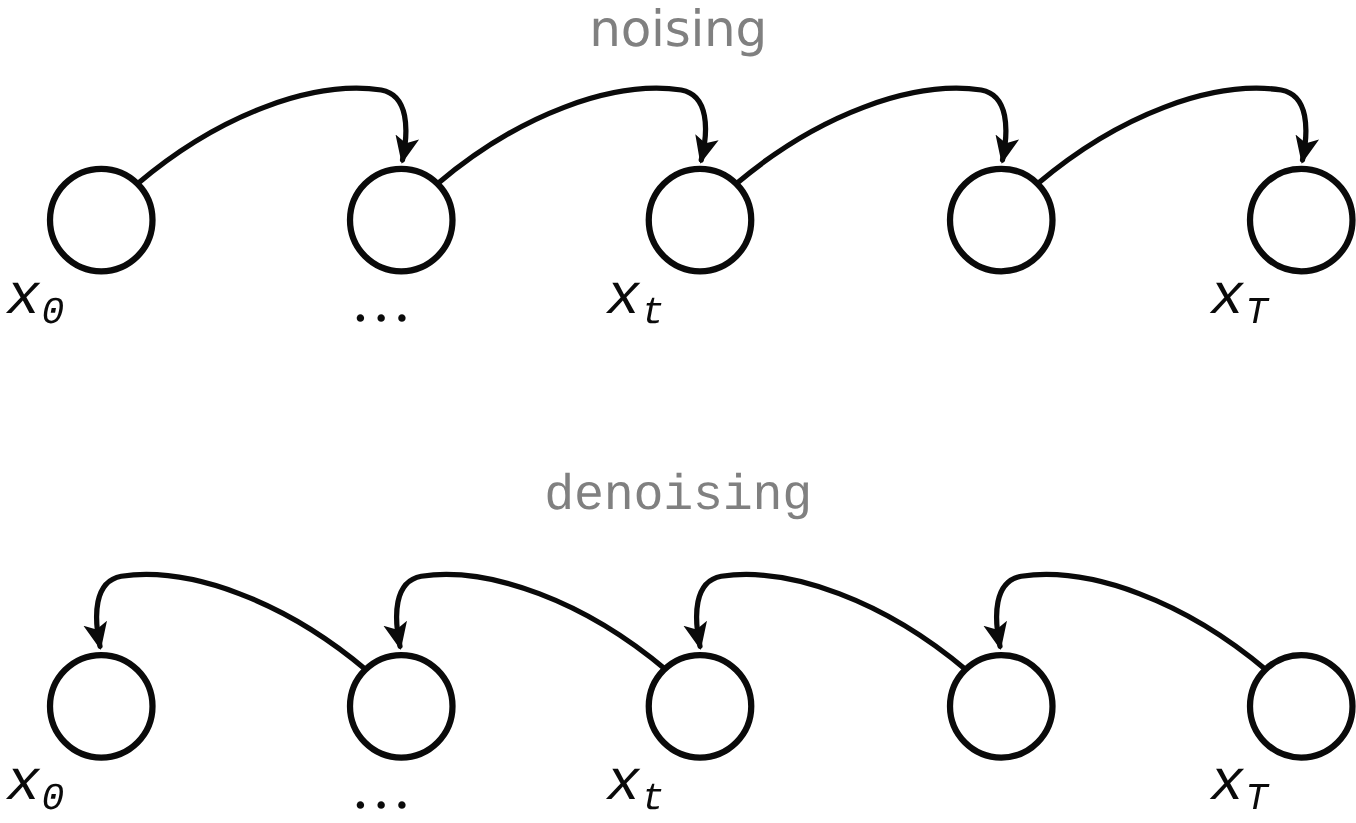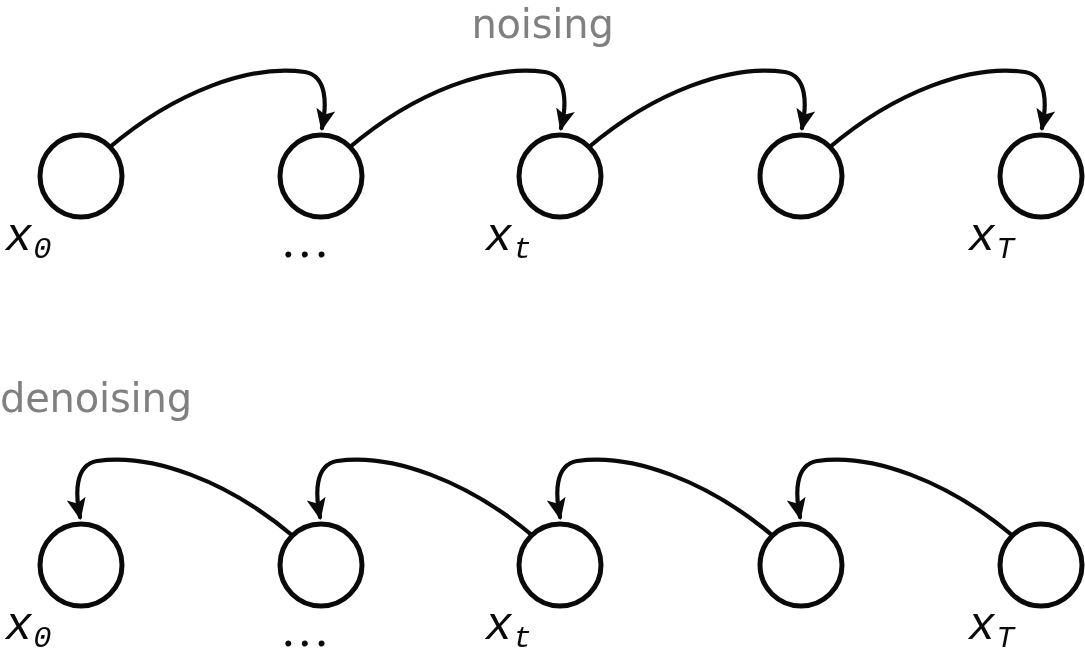--- a/index.html
+++ b/index.html
@@ -28,20 +28,22 @@
     line-height: 1;
   }
   #noising-label {
     left: 0; right: 0;
     top: 4px;
     text-align: center;
   }
   #denoising-label {
     left: 0; right: 0;
     top: 378px;
+    text-align: center;
+    font-family: Liberation Mono, monospace;
   }
   svg.layer {
     position: absolute;
     left: 0;
     top: 0;
     width: 1085px;
     height: 658px;
     pointer-events: none;
   }
   .node-label {

